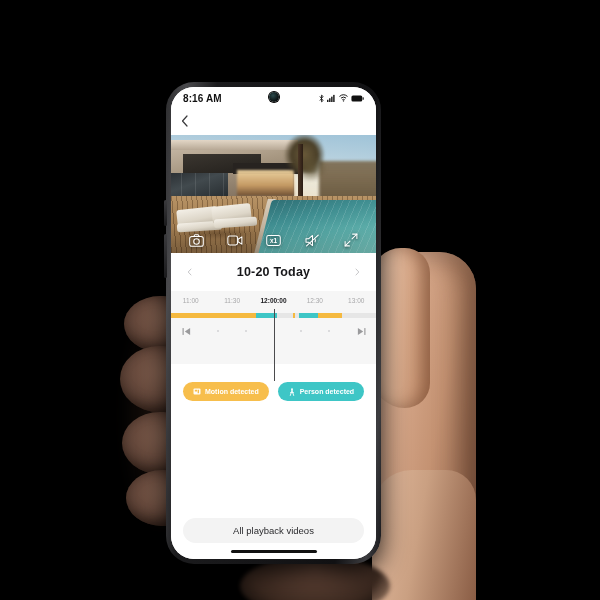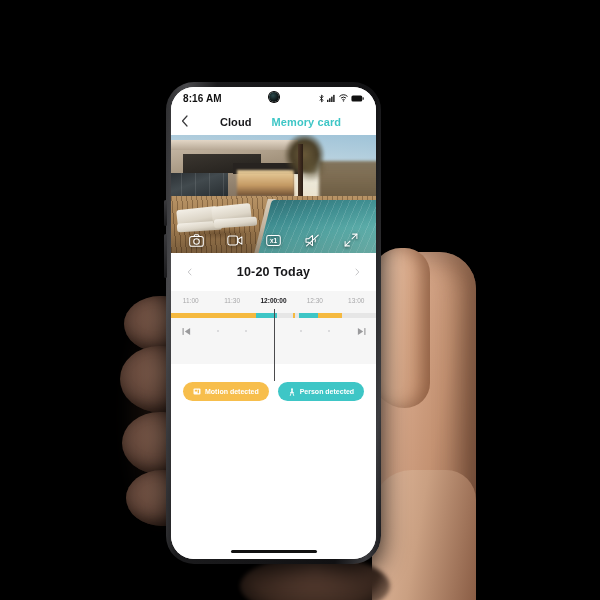--- a/index.html
+++ b/index.html
@@ -395,24 +395,20 @@
           </svg>
         </div>
       </div>
 
       <div class="tabbar">
         <div class="back-chev">
           <svg width="7" height="12" viewBox="0 0 7 12">
             <path d="M6 1 L1.5 6 L6 11" fill="none" stroke="#3a3a3c" stroke-width="1.2" stroke-linecap="round" stroke-linejoin="round"></path>
           </svg>
         </div>
-        <div class="tabs">
-          <div class="tab tab-inactive">Cloud</div>
-          <div class="tab tab-active">Memory card</div>
-        </div>
       </div>
 
       <div class="app-body">
 
       <div class="video">
         <div class="sky"></div>
         <div class="haze"></div>
         <div class="treeline"></div>
         <div class="house-main"></div>
         <div class="house-roof"></div>
@@ -542,19 +538,20 @@
               <path d="M4.5 2.6 L2.6 8.4 M4.5 2.6 L6.4 8.4 M2.9 5.2 L6.1 5.2" stroke="#fff" stroke-width="1" stroke-linecap="round"></path>
             </svg>
           </span>
           <span>Person detected</span>
         </div>
       </div>
 
       <div class="spacer-fill"></div>
 
       <div class="bottom-area">
+        <div class="allvideos">All playback videos</div>
         <div class="home-ind"></div>
       </div>
 
       </div>
     </div>
   </div>
 </div>
 
 </body></html>

